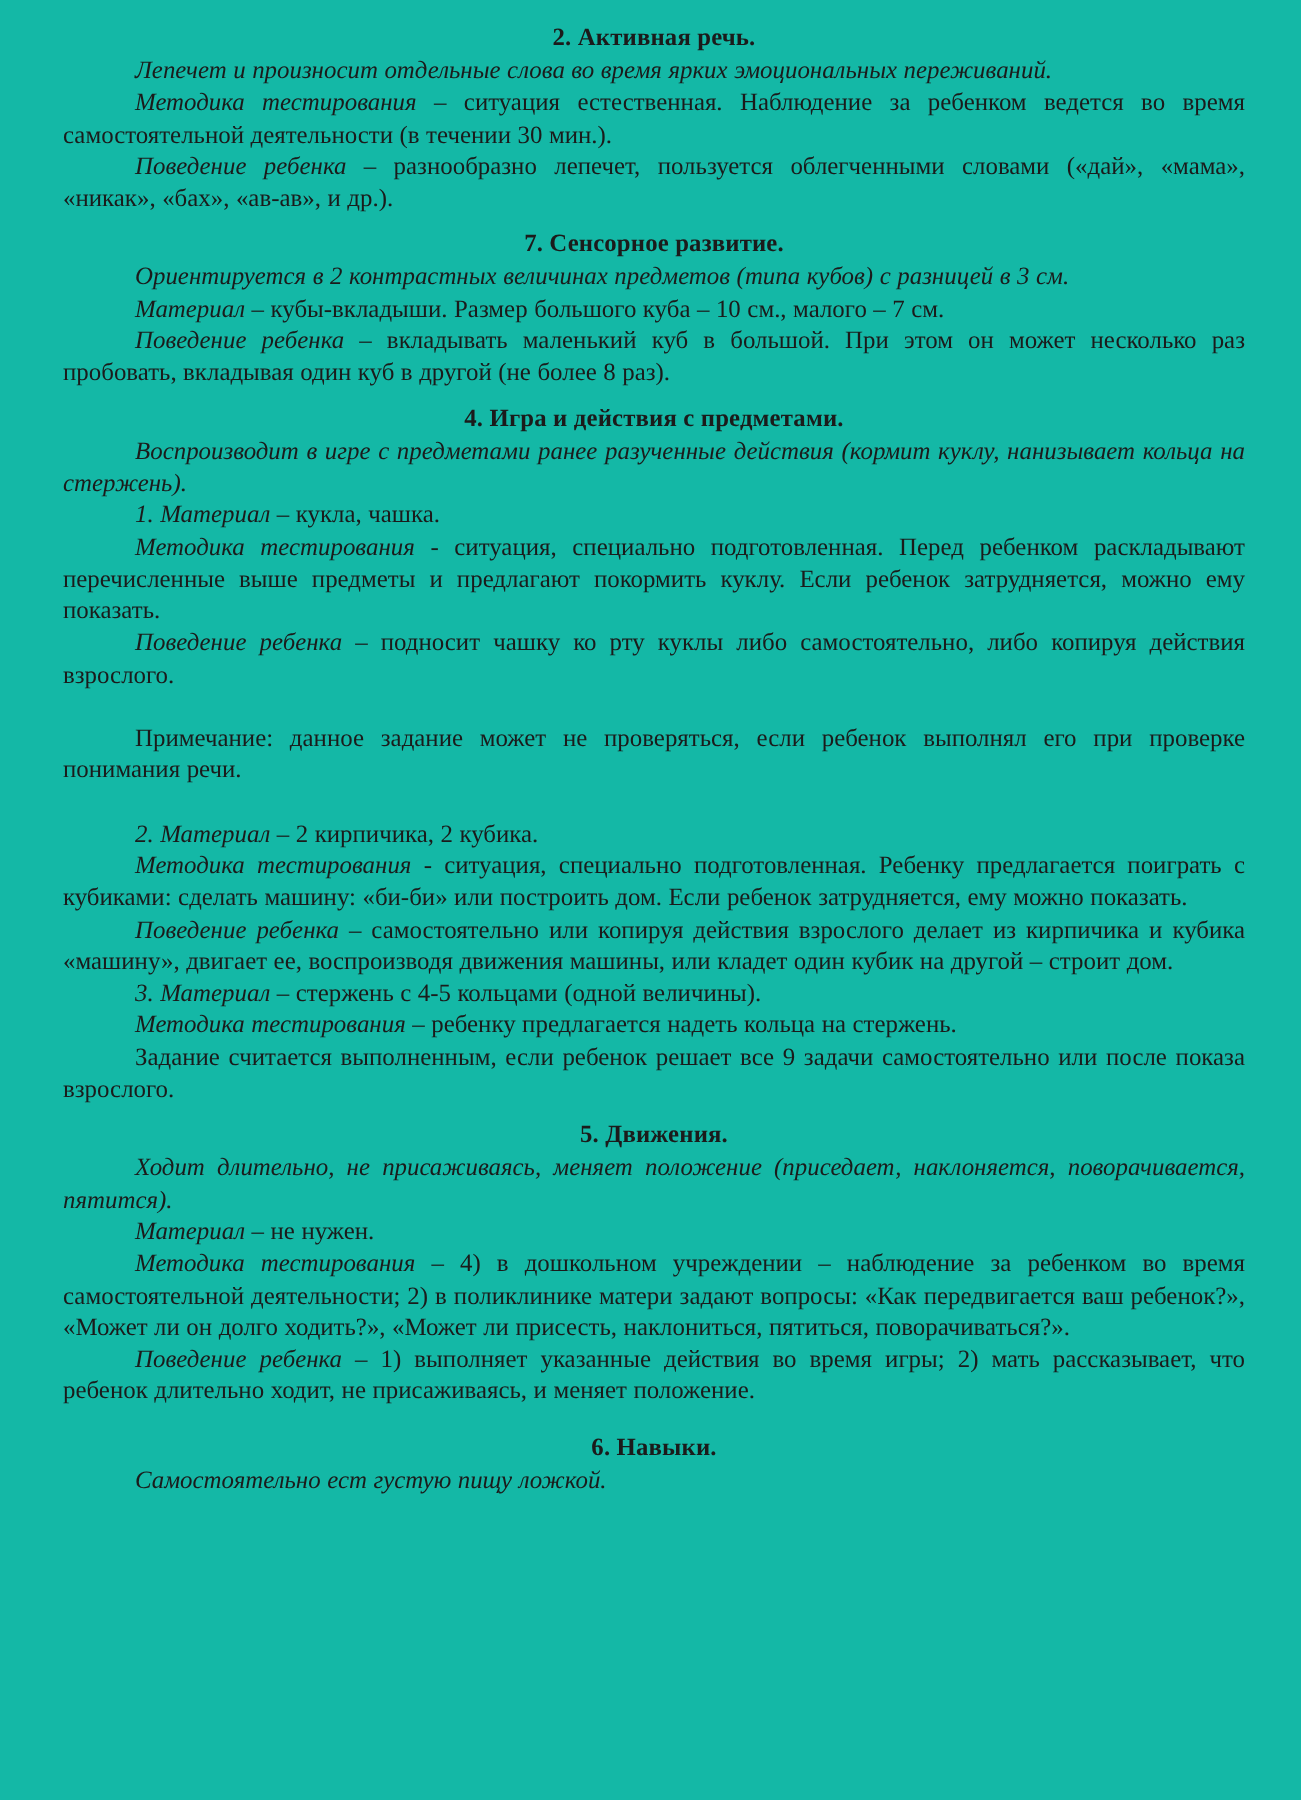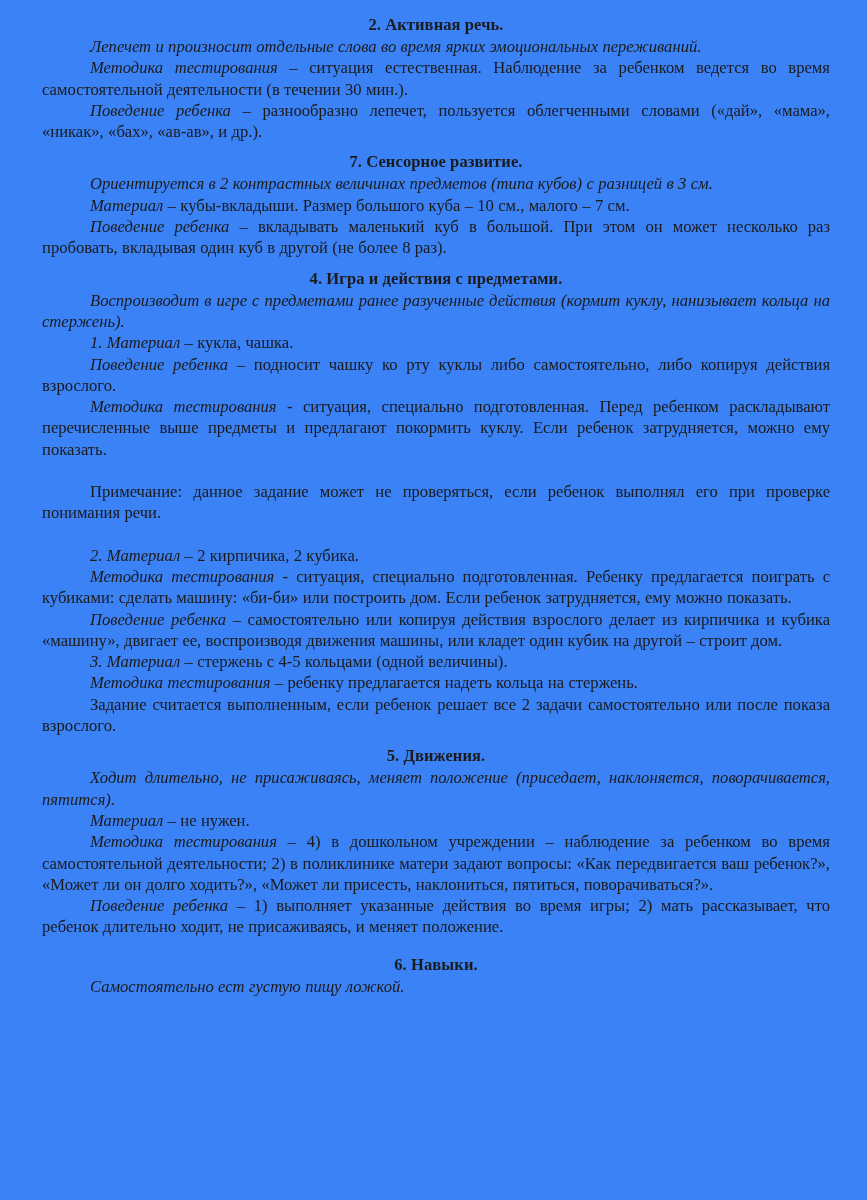--- a/index.html
+++ b/index.html
@@ -9,21 +9,21 @@
   }
   body {
     font-family: "Liberation Serif", "DejaVu Serif", serif;
     color: #1b1b1b;
   }
   .page {
     position: relative;
     width: 867px;
     height: 1200px;
     margin: 0 auto;
-    background: #3b82f6;
+    background: #14b8a6;
     overflow: hidden;
     box-sizing: border-box;
   }
   .content {
     position: absolute;
     left: 42px;
     top: 14px;
     width: 788px;
   }
   .h {
@@ -72,35 +72,35 @@
       <p><span class="it">Материал</span><span> – кубы-вкладыши. Размер большого куба – 10 см., малого – 7 см.</span></p>
       <p><span class="it">Поведение ребенка</span><span> – вкладывать маленький куб в большой. При этом он может несколько раз пробовать, вкладывая один куб в другой (не более 8 раз).</span></p>
     </div>
 
     <div class="sec-gap"></div>
 
     <div>
       <div class="h">4.  Игра и действия с предметами.</div>
       <p class="it">Воспроизводит в игре с предметами ранее разученные действия (кормит куклу, нанизывает кольца на стержень).</p>
       <p><span class="it">1. Материал</span><span> – кукла, чашка.</span></p>
+      <p><span class="it">Методика тестирования</span><span> - ситуация, специально подготовленная. Перед ребенком раскладывают перечисленные выше предметы и предлагают покормить куклу. Если ребенок затрудняется, можно ему показать.</span></p>
       <p><span class="it">Поведение ребенка</span><span> – подносит чашку ко рту куклы либо самостоятельно, либо копируя действия взрослого.</span></p>
-      <p><span class="it">Методика тестирования</span><span> - ситуация, специально подготовленная. Перед ребенком раскладывают перечисленные выше предметы и предлагают покормить куклу. Если ребенок затрудняется, можно ему показать.</span></p>
 
       <div class="gap-lg"></div>
 
       <p>Примечание: данное задание может не проверяться, если ребенок выполнял его при проверке понимания речи.</p>
 
       <div class="gap-lg"></div>
 
       <p><span class="it">2. Материал</span><span> – 2 кирпичика, 2 кубика.</span></p>
       <p><span class="it">Методика тестирования</span><span> - ситуация, специально подготовленная. Ребенку предлагается поиграть с кубиками: сделать машину: «би-би» или построить дом. Если ребенок затрудняется, ему можно показать.</span></p>
       <p><span class="it">Поведение ребенка</span><span> – самостоятельно или копируя действия взрослого делает из кирпичика и кубика «машину», двигает ее, воспроизводя движения машины, или кладет один кубик на другой – строит дом.</span></p>
       <p><span class="it">3.   Материал</span><span> – стержень с 4-5 кольцами (одной величины).</span></p>
       <p><span class="it">Методика тестирования</span><span> – ребенку предлагается надеть кольца на стержень.</span></p>
-      <p>Задание считается выполненным, если ребенок решает все 2 задачи самостоятельно или после показа взрослого.</p>
+      <p>Задание считается выполненным, если ребенок решает все 9 задачи самостоятельно или после показа взрослого.</p>
     </div>
 
     <div class="sec-gap"></div>
 
     <div>
       <div class="h">5. Движения.</div>
       <p class="it">Ходит длительно, не присаживаясь, меняет положение (приседает, наклоняется, поворачивается, пятится).</p>
       <p><span class="it">Материал</span><span> – не нужен.</span></p>
       <p><span class="it">Методика тестирования</span><span> – 4) в дошкольном учреждении – наблюдение за ребенком во время самостоятельной деятельности; 2) в поликлинике матери задают вопросы: «Как передвигается ваш ребенок?», «Может ли он долго ходить?», «Может ли присесть, наклониться, пятиться, поворачиваться?».</span></p>
       <p><span class="it">Поведение ребенка</span><span> – 1) выполняет указанные действия во время игры; 2) мать рассказывает, что ребенок длительно ходит, не присаживаясь, и меняет положение.</span></p>

